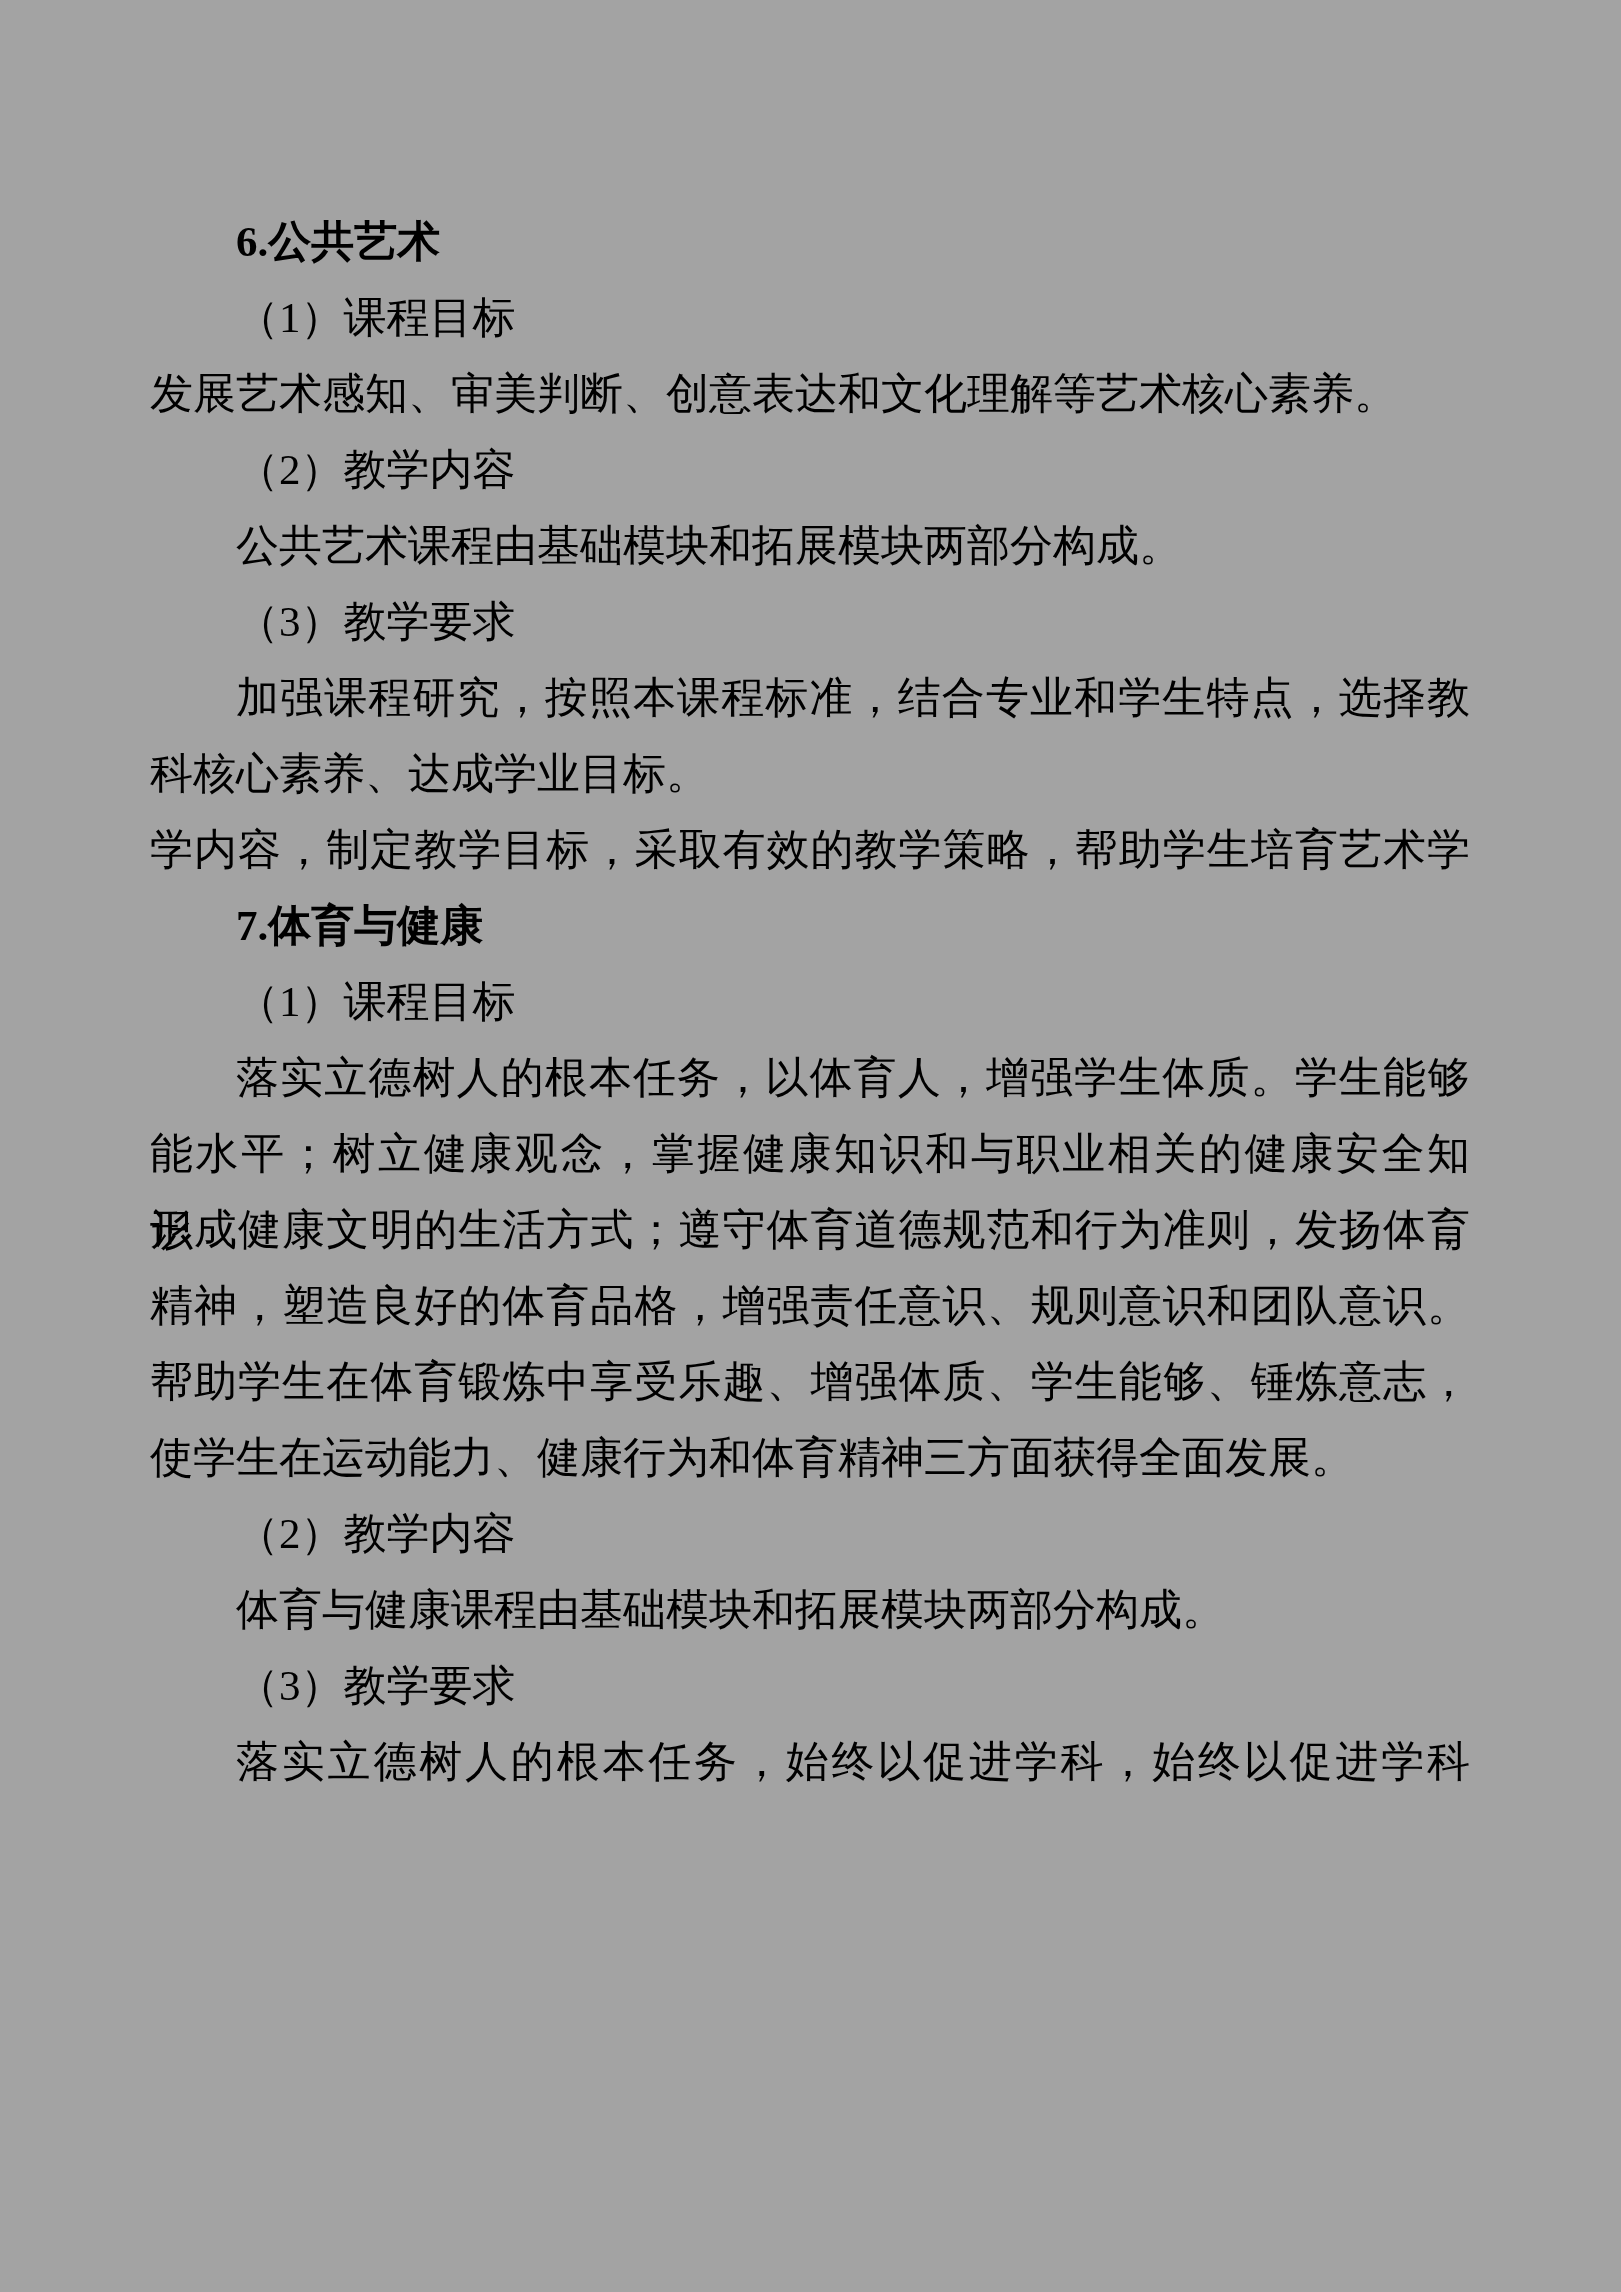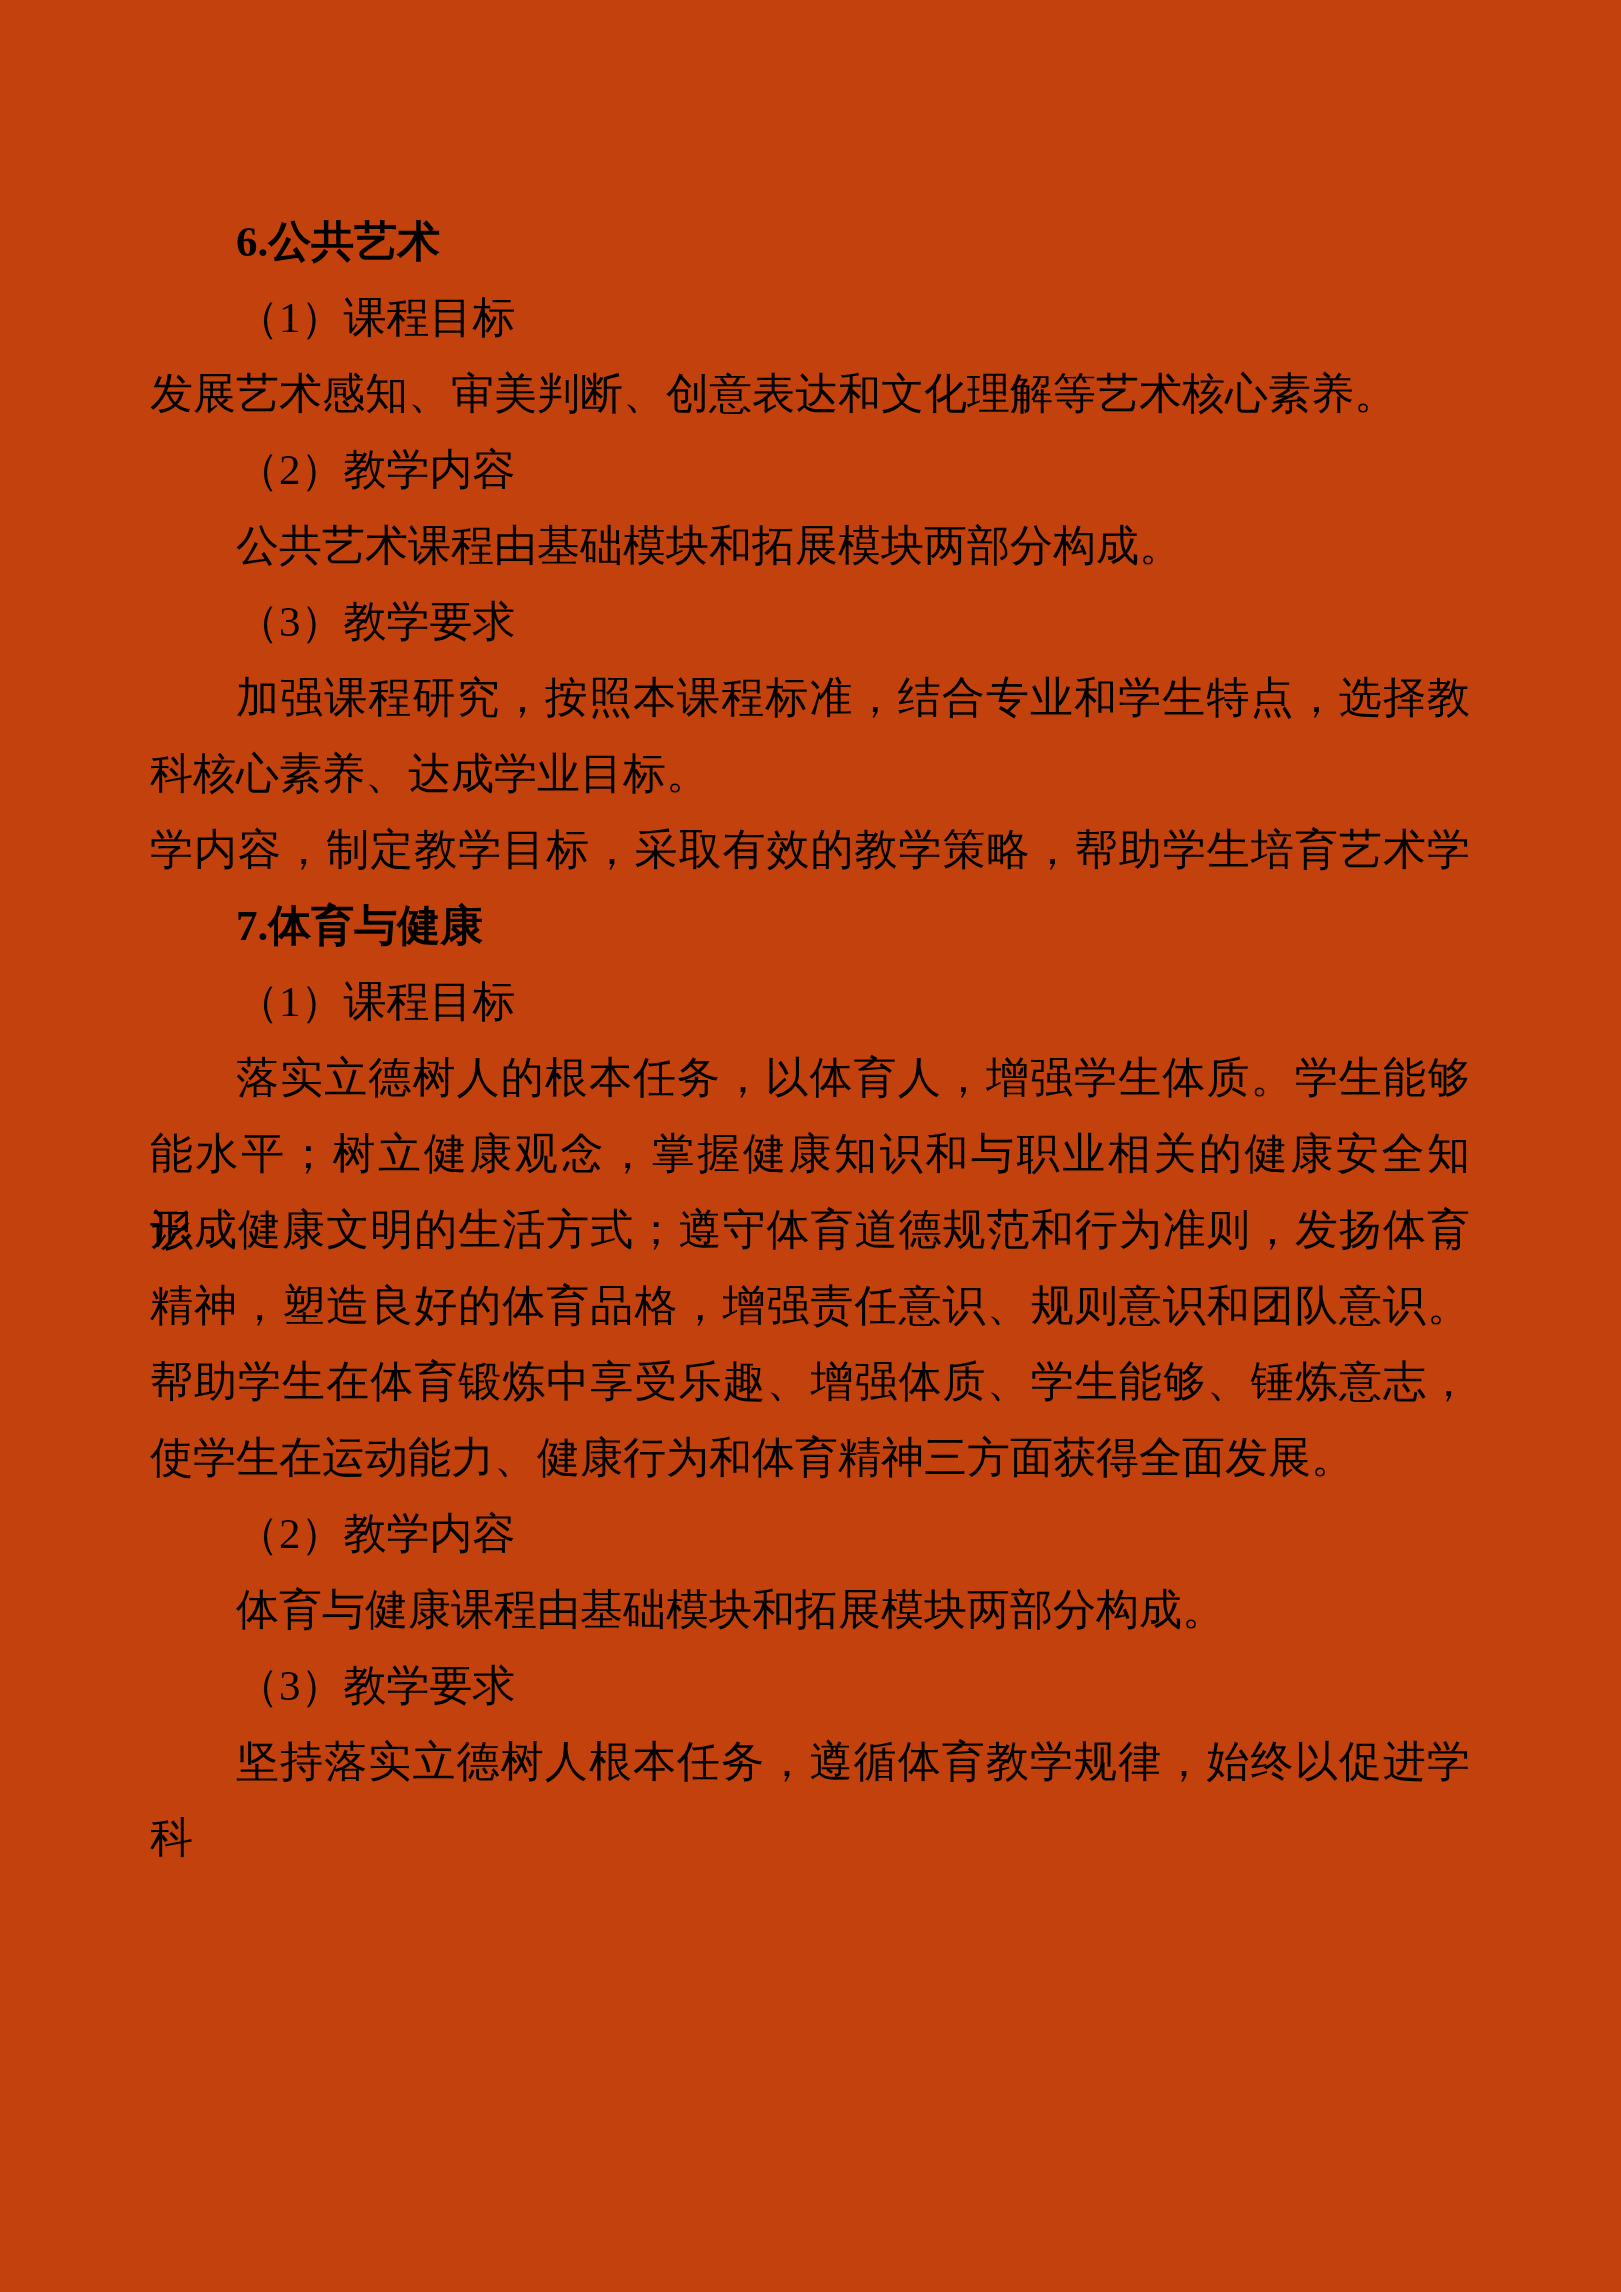--- a/index.html
+++ b/index.html
@@ -4,21 +4,21 @@
 <style>
   html, body {
     margin: 0;
     padding: 0;
     background: #ffffff;
   }
   .page {
     position: relative;
     width: 1621px;
     height: 2293px;
-    background: #c2410c;
+    background: #a3a3a3;
     overflow: hidden;
     font-family: "Liberation Serif", "DejaVu Serif", serif;
   }
   .content {
     position: absolute;
     left: 150px;
     top: 204px;
     width: 1320px;
     color: #000000;
   }
@@ -63,17 +63,17 @@
     <div class="line ind">（1）课程目标</div>
     <div class="line ind just">落实立德树人的根本任务，以体育人，增强学生体质。学生能够</div>
     <div class="line just">能水平；树立健康观念，掌握健康知识和与职业相关的健康安全知识，</div>
     <div class="line just">形成健康文明的生活方式；遵守体育道德规范和行为准则，发扬体育</div>
     <div class="line just">精神，塑造良好的体育品格，增强责任意识、规则意识和团队意识。</div>
     <div class="line just">帮助学生在体育锻炼中享受乐趣、增强体质、学生能够、锤炼意志，</div>
     <div class="line">使学生在运动能力、健康行为和体育精神三方面获得全面发展。</div>
     <div class="line ind">（2）教学内容</div>
     <div class="line ind">体育与健康课程由基础模块和拓展模块两部分构成。</div>
     <div class="line ind">（3）教学要求</div>
-    <div class="line ind just">坚持落实立德树人根本任务，遵循体育教学规律，始终以促进学科</div>
+    <div class="line ind just">落实立德树人的根本任务，始终以促进学科，始终以促进学科</div>
 
   </div>
 </div>
 
 
 </body></html>

